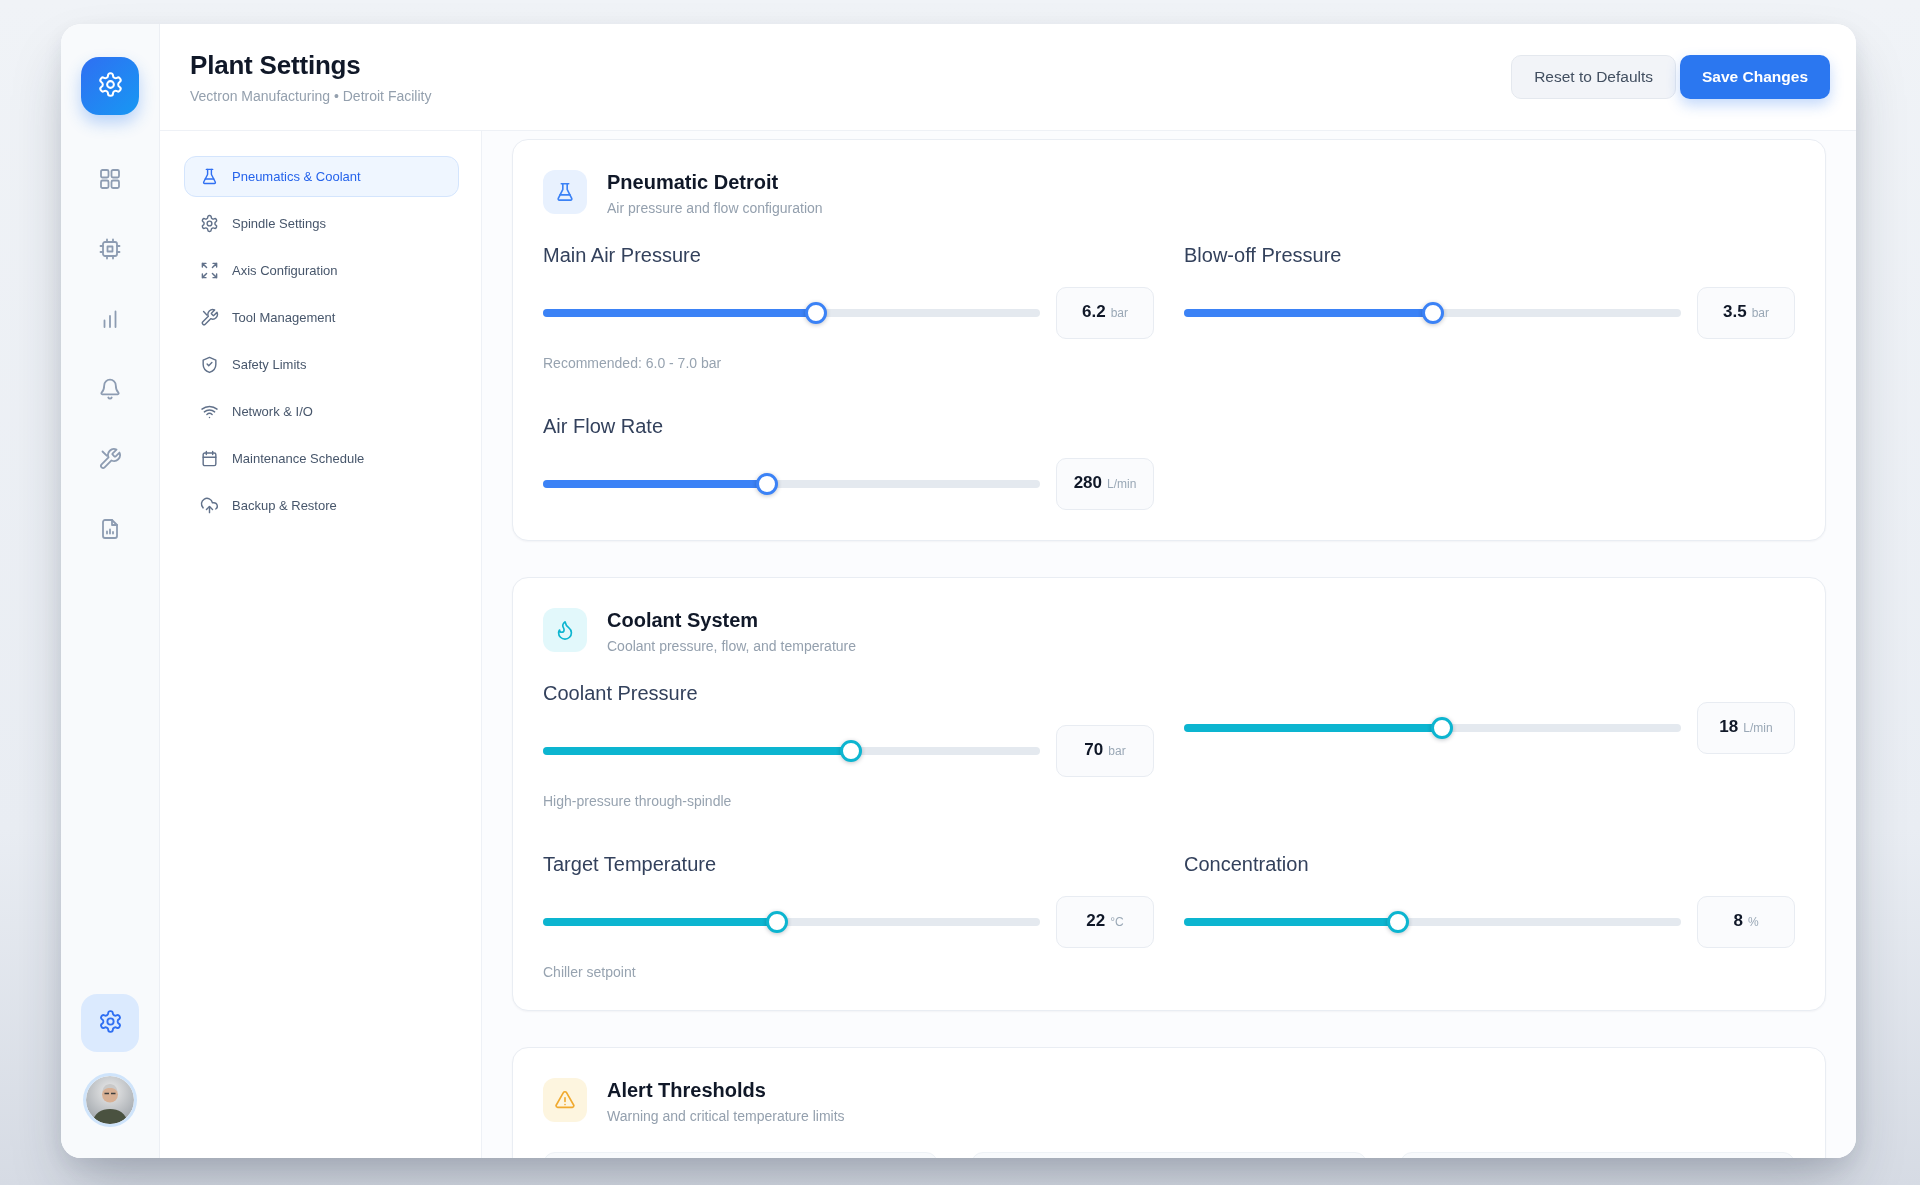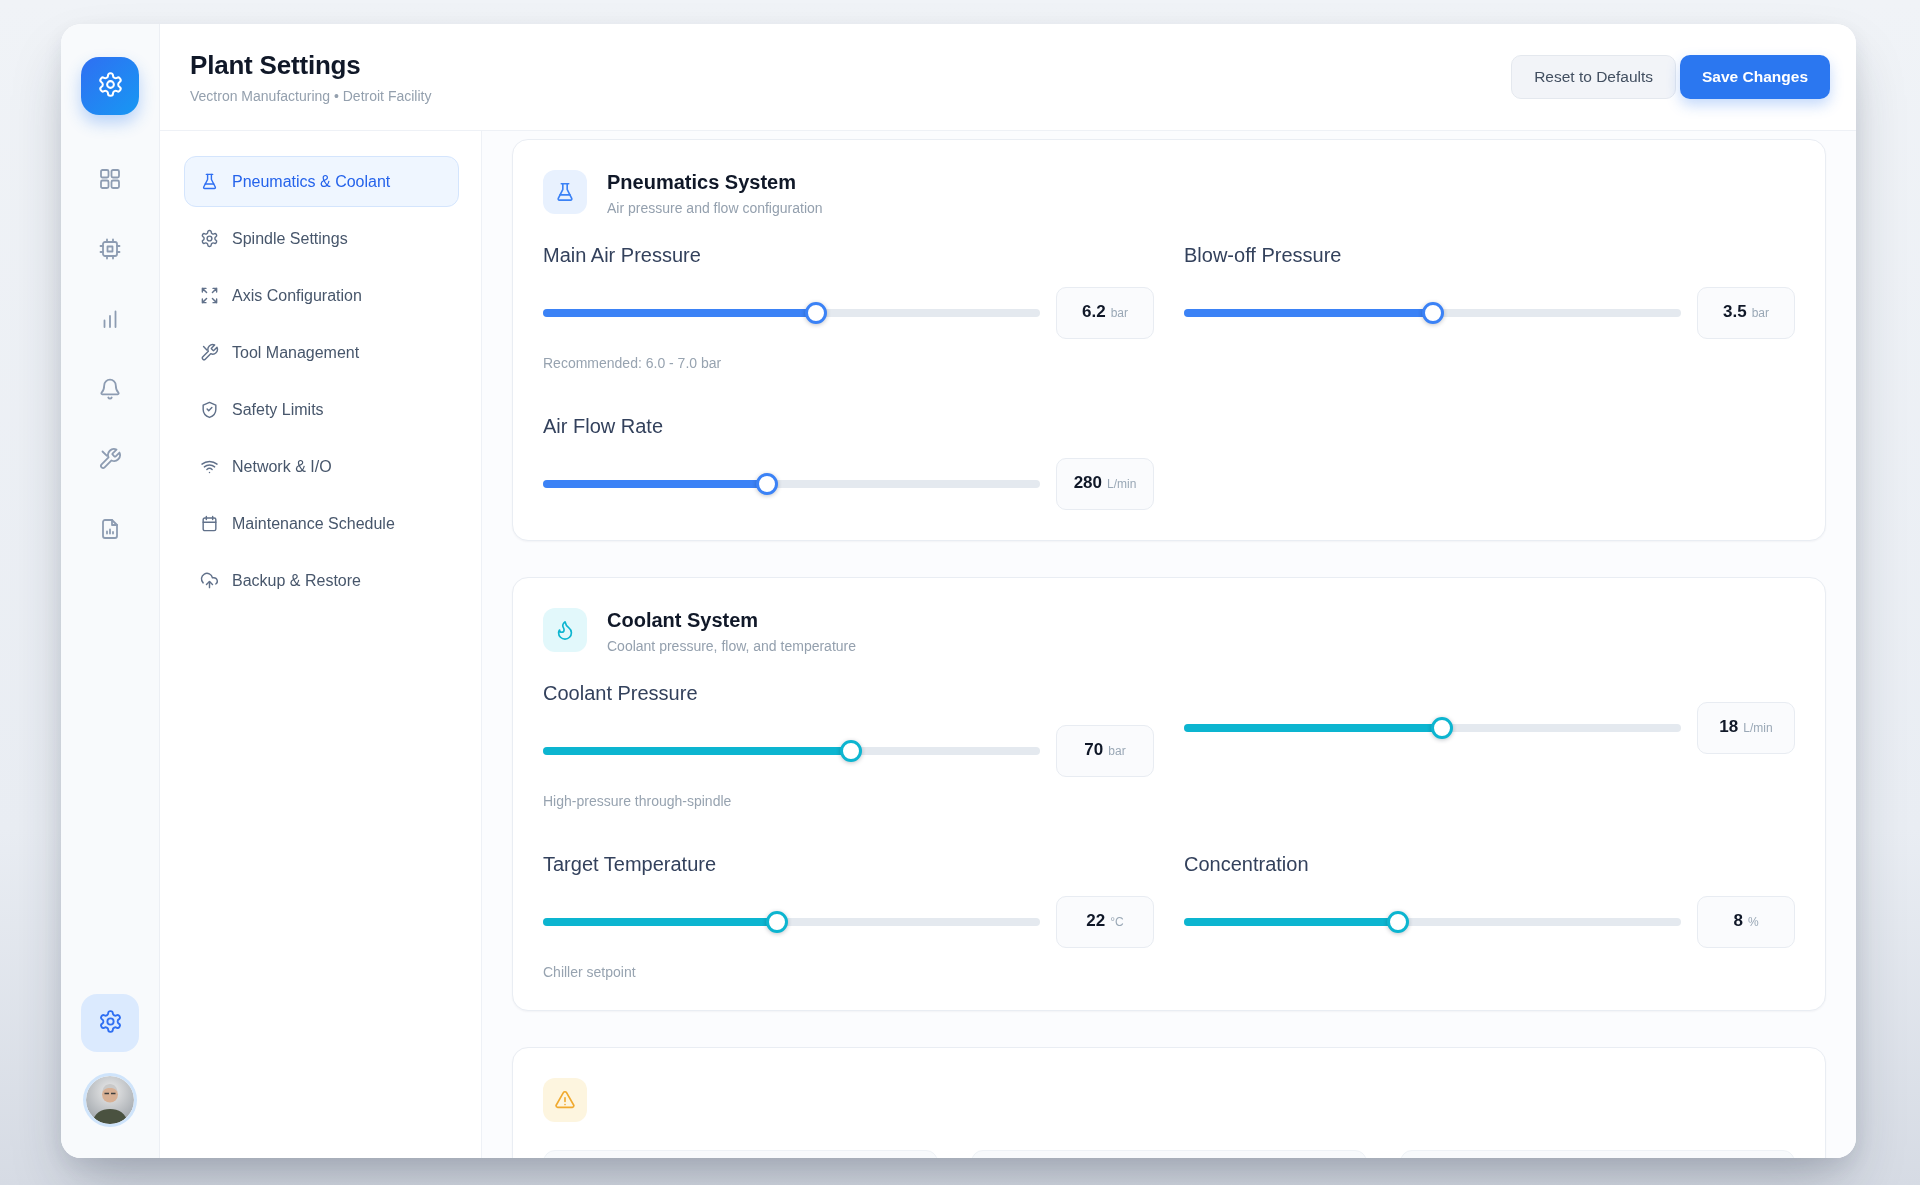--- a/index.html
+++ b/index.html
@@ -51,22 +51,22 @@
   .btn {
     height:44px; border-radius:10px; padding:0 22px; font-size:15.5px; cursor:pointer;
     font-family:inherit; display:flex; align-items:center;
   }
   .btn.ghost { background:#f2f4f8; border:1px solid #e4e8ee; color:#424f60; }
   .btn.primary { border:none; color:#fff; font-weight:700; box-shadow:0 6px 14px rgba(43,119,240,.28); }
   .body { flex:1; display:flex; min-height:0; }
   
   .subnav { width:322px; flex:0 0 322px; padding:25px 0 0 24px; border-right:1px solid #eef1f6; background:#fff; }
   .nav-item {
-    width:275px; height:51px; border-radius:12px; display:flex; align-items:center; gap:13px;
-    padding:4px 15px; margin-bottom:6px; font-size:16px; color:#47566b; cursor:pointer;
+    width:275px; height:41px; border-radius:12px; display:flex; align-items:center; gap:13px;
+    padding:4px 15px; margin-bottom:6px; font-size:13px; color:#47566b; cursor:pointer;
     border:1px solid transparent;
   }
   .nav-item svg { width:19px; height:19px; color:#61718a; flex:0 0 19px; }
   .nav-item.active { background:#eff6ff; border-color:#d4e5fd; color:#2563eb; }
   .nav-item.active svg { color:#2f6ff2; }
   
   .content { flex:1; background:#fbfcfe; padding:8px 30px 0 30px; overflow:hidden; }
   .card {
     background:#fff; border:1px solid #e9edf3; border-radius:16px; padding:30px;
     margin-bottom:36px; box-shadow:0 1px 2px rgba(16,24,40,.04);
@@ -274,21 +274,21 @@
           <section class="card">
             <div class="card-head">
               <div class="card-ic" style="background:#e8f1fe;color:#3b82f6">
                 <svg viewBox="0 0 24 24" fill="none" stroke="currentColor" stroke-width="1.8" stroke-linecap="round" stroke-linejoin="round" style="width:22px;height:22px;display:block">
                   <path d="M9.6 3v5.9a2 2 0 0 1-.2.9L4.7 19a1.3 1.3 0 0 0 1.2 1.9h12.2a1.3 1.3 0 0 0 1.2-1.9l-4.7-9.2a2 2 0 0 1-.2-.9V3"></path>
                   <path d="M8 3h8"></path>
                   <path d="M6.6 15.2h10.8"></path>
                 </svg>
               </div>
               <div>
-                <div class="card-title">Pneumatics System</div>
+                <div class="card-title">Pneumatic Detroit</div>
                 <div class="card-sub">Air pressure and flow configuration</div>
               </div>
             </div>
             <div class="fields">
               <div class="field">
                 <div class="field-label">Main Air Pressure</div>
                 <div class="control-row">
                   <div class="slider">
                     <div class="fill" style="width:55%;background:#3b82f6"></div>
                     <div class="thumb" style="left:55%;border-color:#3b82f6"></div>
@@ -397,20 +397,24 @@
             </div>
           </section>
           <section class="card">
             <div class="card-head">
               <div class="card-ic" style="background:#fdf5df;color:#f0a92e">
                 <svg viewBox="0 0 24 24" fill="none" stroke="currentColor" stroke-width="1.8" stroke-linecap="round" stroke-linejoin="round" style="width:22px;height:22px;display:block">
                   <path d="m21.7 18-8-14a2 2 0 0 0-3.5 0l-8 14A2 2 0 0 0 4 20h16a2 2 0 0 0 1.7-2z"></path>
                   <path d="M12 9.5v4"></path>
                   <path d="M12 17h.01"></path>
                 </svg>
+              </div>
+              <div>
+                <div class="card-title">Alert Thresholds</div>
+                <div class="card-sub">Warning and critical temperature limits</div>
               </div>
             </div>
             <div class="alert-grid">
               <div class="alert-card">
                 <div class="alert-head">
                   <span class="alert-name">Spindle Temp</span>
                   <span style="color:#f4696f">
                     <svg viewBox="0 0 24 24" fill="none" stroke="currentColor" stroke-width="1.8" stroke-linecap="round" stroke-linejoin="round" style="width:18px;height:18px;display:block">
                       <path d="M8.5 14.5A2.5 2.5 0 0 0 11 12c0-1.38-.5-2-1-3-1.072-2.143-.224-4.054 2-6 .5 2.5 2 4.9 4 6.5 2 1.6 3 3.5 3 5.5a7 7 0 1 1-14 0c0-1.153.433-2.294 1-3a2.5 2.5 0 0 0 2.5 2.5z"></path>
                     </svg>

